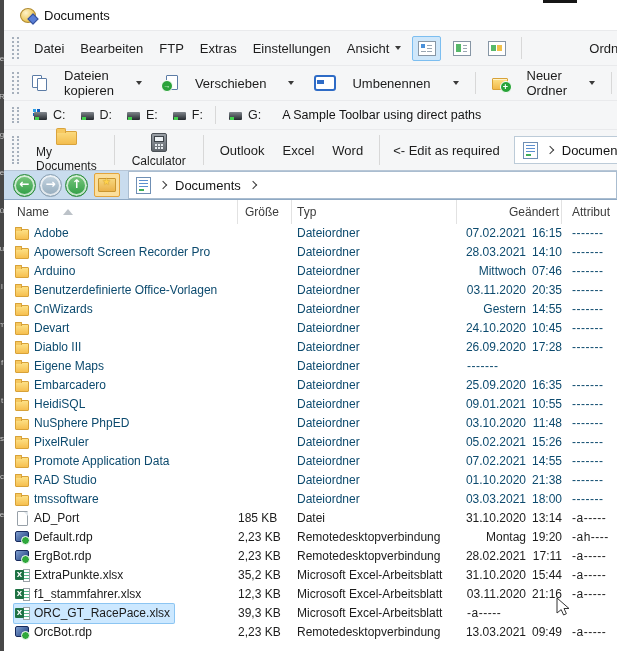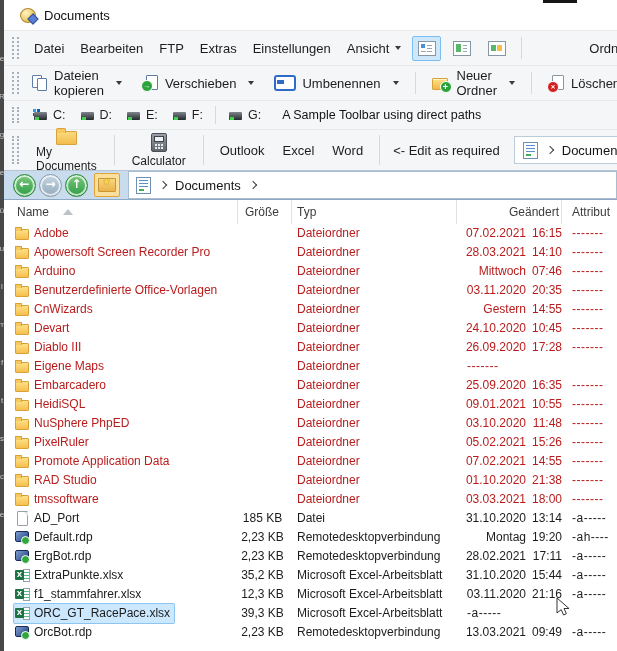--- a/index.html
+++ b/index.html
@@ -43,21 +43,21 @@
   .vi-details::before{content:"";position:absolute;left:2px;top:2px;width:4px;height:4px;background:#4a90d9}
   .vi-details::after{content:"";position:absolute;left:8px;top:3px;width:5px;height:1px;background:#9aa6b2;
     box-shadow:0 3px #9aa6b2,-6px 6px #9aa6b2,0 6px #9aa6b2}
   .vi-split::before{content:"";position:absolute;left:2px;top:2px;width:5px;height:8px;background:#57b86a}
   .vi-split::after{content:"";position:absolute;left:9px;top:3px;width:4px;height:1px;background:#9aa6b2;box-shadow:0 3px #9aa6b2,0 6px #9aa6b2}
   .vi-tiles::before{content:"";position:absolute;left:2px;top:3px;width:5px;height:6px;background:#57b86a}
   .vi-tiles::after{content:"";position:absolute;left:8px;top:3px;width:5px;height:6px;background:#f0c04a}
 
   
   .toolbar2{height:34px;font-size:13px}
-  .tbtn{display:flex;align-items:center;gap:6px;padding:0 6px}
+  .tbtn{display:flex;align-items:center;gap:16px;padding:0 6px}
   .ic-copy{width:16px;height:16px;position:relative;flex:none}
   .ic-copy::before{content:"";position:absolute;left:0;top:0;width:8px;height:11px;background:#fff;border:1px solid #5c7ca6;border-radius:1px}
   .ic-copy::after{content:"";position:absolute;left:5px;top:3px;width:8px;height:11px;background:#fff;border:1px solid #5c7ca6;border-radius:1px}
   .ic-move{width:17px;height:17px;position:relative;flex:none}
   .ic-move::before{content:"";position:absolute;left:4px;top:0;width:10px;height:13px;background:#fff;border:1px solid #5c7ca6;border-radius:1px}
   .ic-move::after{content:"→";position:absolute;left:-1px;bottom:0;width:10px;height:10px;background:#2ca33b;
     color:#fff;border-radius:50%;font:bold 7px/10px "Liberation Sans",sans-serif;text-align:center;border:1px solid #fff}
   .ic-ren{width:18px;height:12px;border:2px solid #2e6bc6;border-radius:3px;background:#fff;position:relative;flex:none}
   .ic-ren::before{content:"";position:absolute;left:1px;top:3px;width:7px;height:4px;background:#2e6bc6}
   .ic-newf{width:19px;height:17px;position:relative;flex:none}
@@ -131,25 +131,25 @@
   .h-name{padding-left:5px}
   .h-size{justify-content:center;padding-right:5px}
   .h-type{padding-left:5px}
   .h-mod{justify-content:flex-end;padding-right:2px}
   .h-attr{padding-left:10px}
   .sortarrow{width:0;height:0;border-left:5px solid transparent;border-right:5px solid transparent;
     border-bottom:6px solid #bcc2c8;margin-left:14px}
 
   .rows{flex:1;overflow:hidden}
   .row{height:19px;font-size:12px;line-height:19px;align-items:center}
-  .row.blue{color:#b91c1c}
+  .row.blue{color:#0c4a6e}
   .c-name{display:flex;align-items:center;padding-left:2px;overflow:visible;white-space:nowrap}
   .selwrap{display:inline-flex;align-items:center;padding:0 4px 0 1px;border-radius:1px}
   .selwrap.selected{background:#cce8ff;box-shadow:0 0 0 1px #8cc5f2}
-  .c-size{text-align:center;padding-right:5px;white-space:nowrap}
+  .c-size{text-align:left;padding-right:5px;white-space:nowrap}
   .c-type{padding-left:5px;white-space:nowrap}
   .c-mod{display:flex;white-space:nowrap}
   .c-date{flex:1;text-align:right}
   .c-time{width:36px;text-align:right}
   .c-attr{padding-left:10px;white-space:nowrap;letter-spacing:.5px}
 
   
   .ficon{width:15px;height:15px;position:relative;display:inline-block;flex:none;margin-right:4px}
   .icon-folder::before{content:"";position:absolute;left:0;top:3px;width:12px;height:9px;
     background:linear-gradient(#fde186,#f6bf4f);border:1px solid #d8a238;border-radius:1px}

